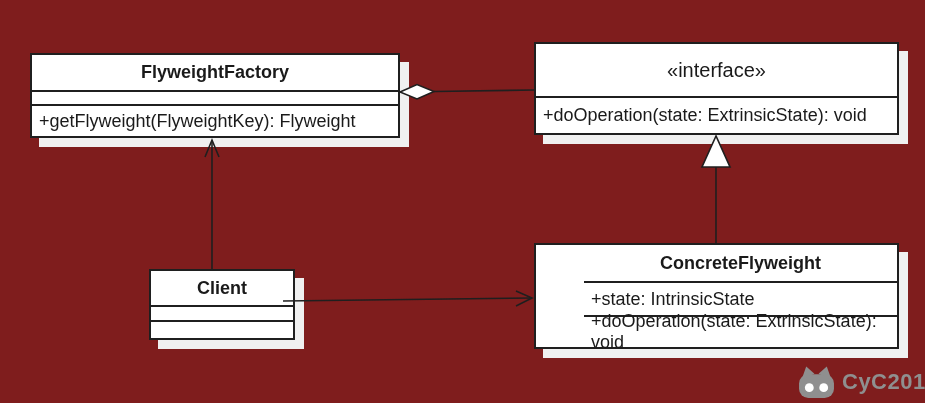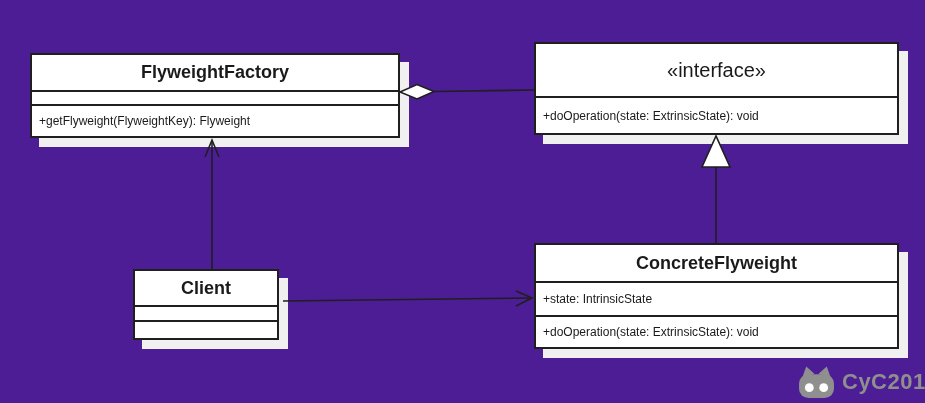--- a/index.html
+++ b/index.html
@@ -4,21 +4,21 @@
 <style>
   html, body {
     margin: 0;
     padding: 0;
     background: #ffffff;
   }
   .canvas {
     position: relative;
     width: 925px;
     height: 403px;
-    background: #4c1d95;
+    background: #7f1d1d;
     font-family: "Liberation Sans", sans-serif;
     color: #1a1a1a;
     overflow: hidden;
   }
   .uml-class {
     position: absolute;
     background: #ffffff;
     border: 2px solid #1f1f1f;
     box-shadow: 9px 9px 0 0 #f0f0f0;
     box-sizing: border-box;
@@ -36,21 +36,21 @@
   .uml-stereotype {
     font-weight: normal;
     font-size: 20px;
   }
   .uml-compartment {
     border-top: 2px solid #1f1f1f;
     box-sizing: border-box;
     display: flex;
     align-items: center;
     padding-left: 7px;
-    font-size: 12px;
+    font-size: 18px;
   }
   .uml-compartment.empty { padding: 0; }
   svg.connectors {
     position: absolute;
     left: 0;
     top: 0;
     z-index: 3;
     pointer-events: none;
   }
   .watermark {
@@ -86,29 +86,29 @@
 
   <div class="uml-class" style="left:534px; top:42px; width:365px; height:93px;">
     <div class="uml-title" style="height:52px;">
       <span class="uml-stereotype">«interface»</span>
     </div>
     <div class="uml-compartment" style="height:37px;">
       <span>+doOperation(state: ExtrinsicState): void</span>
     </div>
   </div>
 
-  <div class="uml-class" style="left:133px; top:269px; width:146px; height:71px;">
+  <div class="uml-class" style="left:149px; top:269px; width:146px; height:71px;">
     <div class="uml-title" style="height:34px;">
       <span>Client</span>
     </div>
     <div class="uml-compartment empty" style="height:15px;"></div>
     <div class="uml-compartment empty" style="height:18px;"></div>
   </div>
 
-  <div class="uml-class" style="left:534px; top:243px; width:365px; height:106px;">
+  <div class="uml-class" style="left:534px; top:243px; width:365px; height:106px;padding-left:48px;">
     <div class="uml-title" style="height:36px;">
       <span>ConcreteFlyweight</span>
     </div>
     <div class="uml-compartment" style="height:34px;">
       <span>+state: IntrinsicState</span>
     </div>
     <div class="uml-compartment" style="height:32px;">
       <span>+doOperation(state: ExtrinsicState): void</span>
     </div>
   </div>

